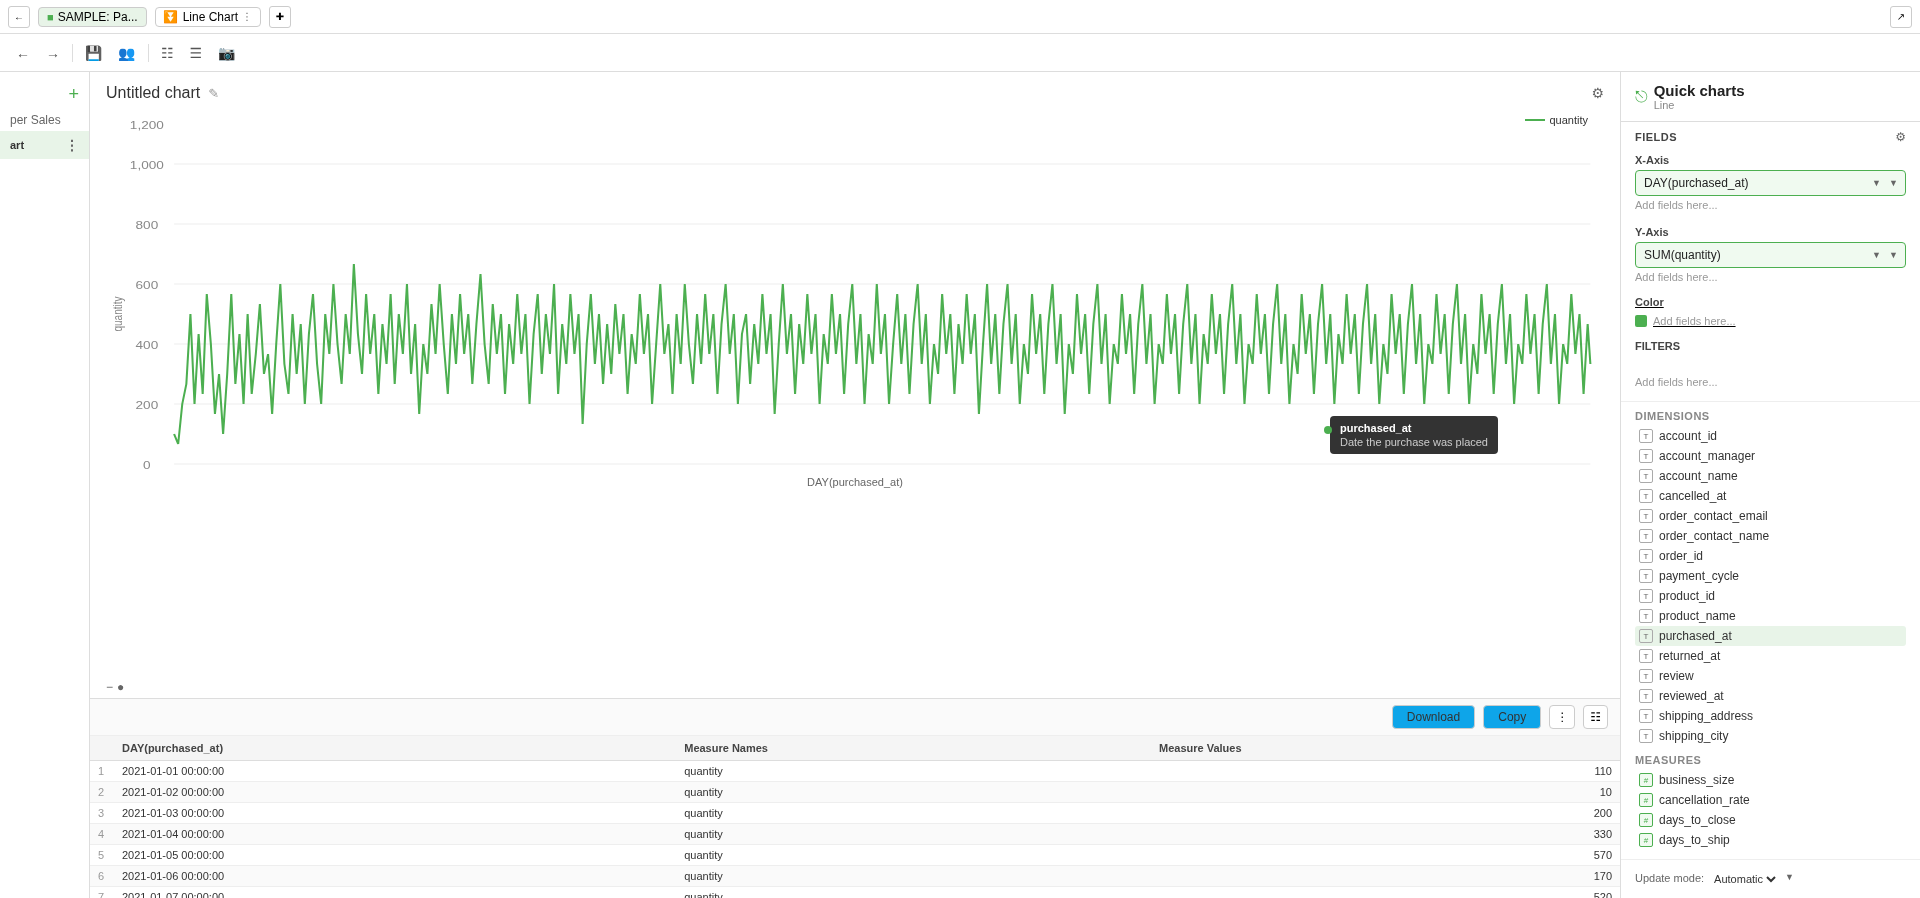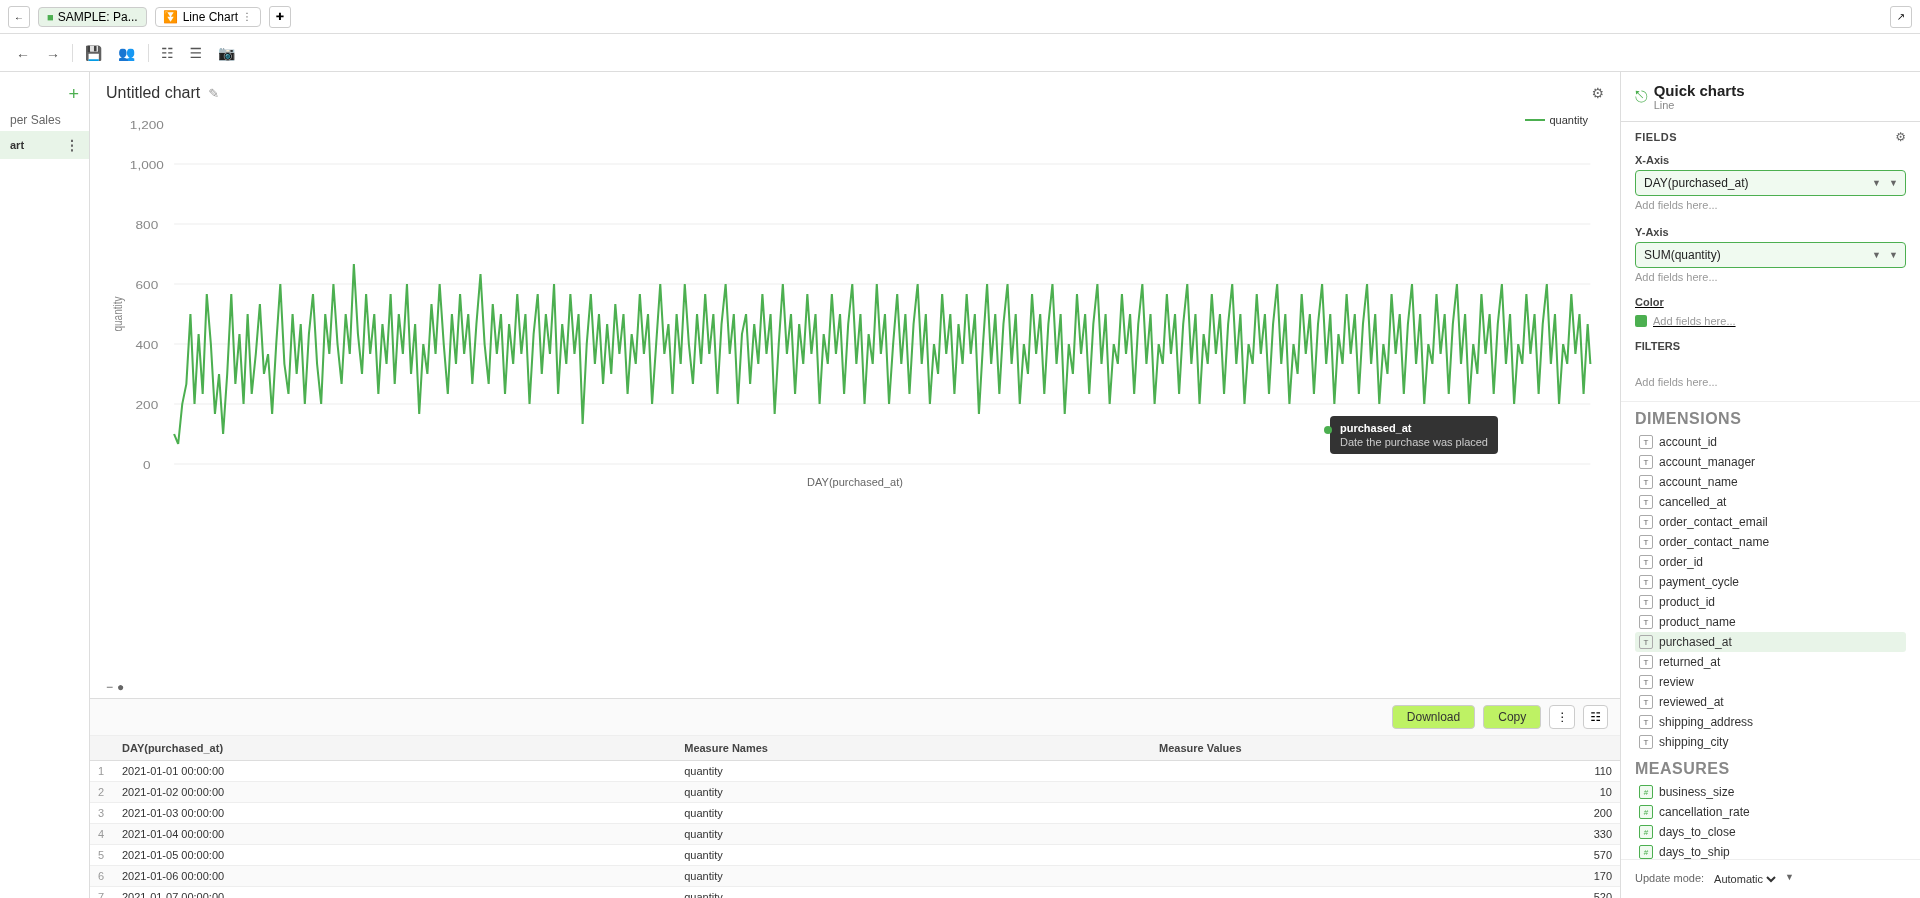--- a/index.html
+++ b/index.html
@@ -147,21 +147,21 @@
       justify-content: flex-end;
       padding: 6px 12px;
       gap: 8px;
       border-bottom: 1px solid #eee;
       background: #fafafa;
     }
     .table-btn {
       padding: 4px 14px;
       border: 1px solid #ccc;
       border-radius: 4px;
-      background: #bef264;
+      background: #0ea5e9;
       cursor: pointer;
       font-size: 12px;
       color: #333;
     }
     .table-icon-btn { border: 1px solid #ccc; border-radius: 4px; background: #fff; cursor: pointer; padding: 4px 6px; font-size: 12px; }
     table { width: 100%; border-collapse: collapse; font-size: 11px; }
     thead th { background: #f5f5f5; padding: 6px 8px; text-align: left; border-bottom: 1px solid #ddd; font-weight: 600; color: #444; position: sticky; top: 0; }
     tbody tr:nth-child(even) { background: #fafafa; }
     tbody td { padding: 4px 8px; border-bottom: 1px solid #eee; color: #333; }
     tbody td:last-child { text-align: right; }
@@ -237,21 +237,21 @@
 
     
     .filters-section { padding: 6px 14px; }
     .filters-label { font-size: 11px; font-weight: 600; color: #444; margin-bottom: 21px; }
 
     
     .section-divider { height: 1px; background: #eee; margin: 4px 0; }
 
     
     .dim-section { padding: 4px 14px; }
-    .dim-label { font-size: 16px; font-weight: 600; color: #888; margin-bottom: 4px; text-transform: uppercase; letter-spacing: 0.5px; }
+    .dim-label { font-size: 11px; font-weight: 600; color: #888; margin-bottom: 4px; text-transform: uppercase; letter-spacing: 0.5px; }
     .field-item {
       display: flex;
       align-items: center;
       gap: 6px;
       padding: 3px 4px;
       cursor: pointer;
       border-radius: 3px;
       font-size: 12px;
       color: #333;
     }

